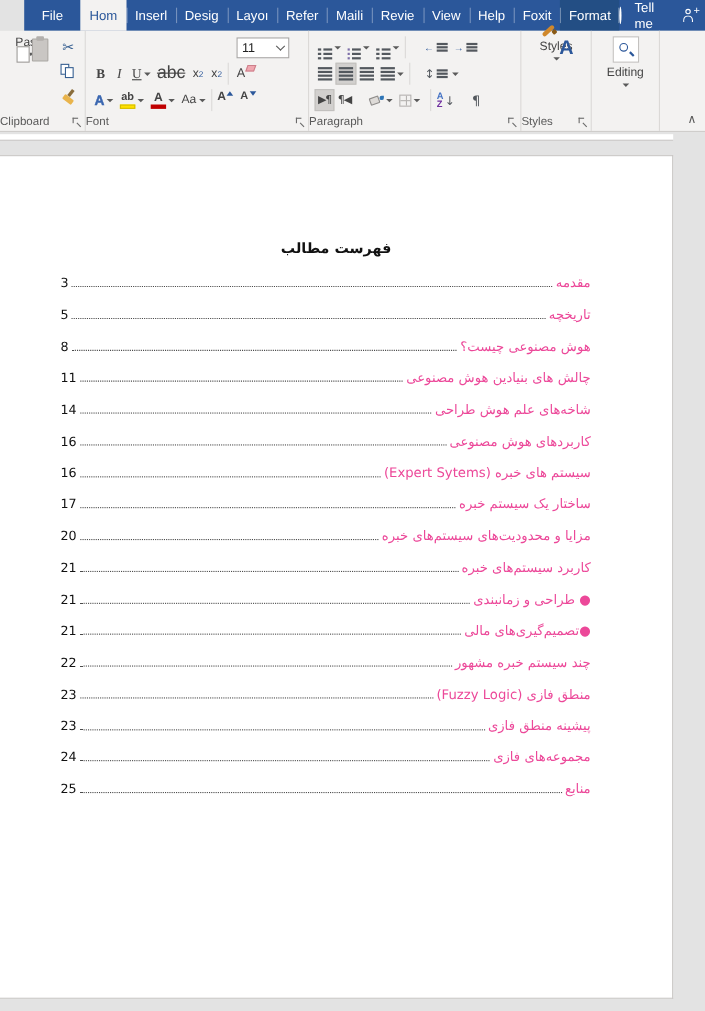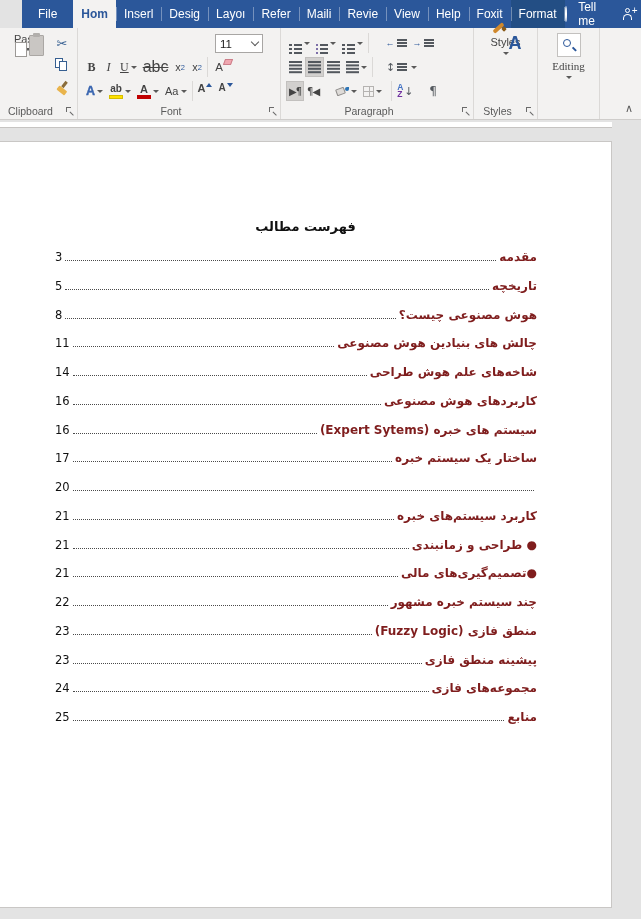--- a/index.html
+++ b/index.html
@@ -6,40 +6,40 @@
   html,body { width:641px; height:919px; }
   body { font-family:"Liberation Sans",sans-serif; background:#e3e3e3; }
   .app { position:relative; width:641px; height:919px; overflow:hidden; background:#e3e3e3; }
 
   
   .tabbar { position:absolute; top:0; left:0; right:0; height:28px; background:#2b579a;
             display:flex; align-items:stretch; color:#fff; font-size:12px;margin-left:22px; }
   .tab { position:relative; display:flex; align-items:center; padding:0 8px; white-space:nowrap; cursor:default; }
   .tab-file { padding:0 16px; }
   .tab:not(.active):not(.tab-file)::before { content:""; position:absolute; left:0; top:7px; bottom:7px; width:1px; background:rgba(255,255,255,.35); }
-  .tab.active { background:#f3f2f1; color:#2b579a; font-weight:bold; }
+  .tab.active { background:#f3f2f1; color:#2b579a; font-weight:normal; }
   .tab.accent { background:#234e84; }
   .tab.accent::after { content:""; position:absolute; right:0; top:7px; bottom:7px; width:1px; background:rgba(255,255,255,.35); }
   .tabbar-right { margin-left:auto; display:flex; align-items:center; gap:20px; padding-right:14px; }
   .tellme, .share { display:flex; align-items:center; gap:7px; }
   .bulb { position:relative; width:11px; height:14px; }
   .bulb .globe { width:10px; height:10px; border:1.4px solid #fff; border-radius:50%; }
   .bulb .base { width:4px; height:2.6px; background:#fff; margin:1px auto 0; }
   .person { position:relative; width:17px; height:13px; }
   .person .head { position:absolute; left:4px; top:0; width:5px; height:5px; border:1.3px solid #fff; border-radius:50%; }
   .person .torso { position:absolute; left:2px; top:6.5px; width:9px; height:6px; border:1.3px solid #fff; border-bottom:none; border-radius:5px 5px 0 0; }
   .person .plus { position:absolute; right:0; top:-3px; font-size:10px; color:#fff; }
 
   
   .ribbon { position:absolute; top:28px; left:0; right:0; height:92px; background:#f3f2f1;
             border-bottom:1px solid #cfcdcb; display:flex; font-size:11px; color:#444; }
   .rgroup { position:relative; height:100%; border-right:1px solid #dbd9d7; flex:none; }
   .g-clipboard { width:78px; } .g-font { width:203px; } .g-paragraph { width:193px; }
-  .g-styles { width:64px; } .g-editing { width:62px;font-family:Liberation Serif, serif; } .g-fill { flex:1; border-right:none; }
-  .glabel { position:absolute; bottom:2px; left:0; right:16px; text-align:center; font-size:10.5px; color:#5a5a5a; }
+  .g-styles { width:64px; } .g-editing { width:62px; } .g-fill { flex:1; border-right:none; }
+  .glabel { position:absolute; bottom:2px; left:0; right:16px; text-align:left; font-size:10.5px; color:#5a5a5a; }
   .launcher { position:absolute; right:3px; bottom:4px; width:8px; height:8px; }
   .launcher .l1 { position:absolute; left:0; top:0; width:5px; height:5px; border-left:1px solid #6a6a6a; border-top:1px solid #6a6a6a; }
   .launcher .l2 { position:absolute; right:0; bottom:1px; width:5px; height:1.4px; background:#6a6a6a; transform:rotate(45deg); }
   .collapse { position:absolute; right:8px; bottom:4px; font-size:11px; color:#5a5a5a; }
 
   .tbtn { display:flex; align-items:center; justify-content:center; min-width:17px; height:20px; padding:0 2px; border:1px solid transparent; }
   .tbtn.on { background:#d2d0ce; border-color:#c2c0be; }
   .caret { width:0; height:0; border-left:3px solid transparent; border-right:3px solid transparent; border-top:3.5px solid #5a5a5a; margin-left:2px; }
   .vdiv { width:1px; height:20px; background:#dbd9d7; margin:0 2px; }
 
@@ -122,21 +122,21 @@
   .mag .mh { position:absolute; left:10px; top:10px; width:4.5px; height:1.8px; background:#2b579a; transform:rotate(45deg); }
 
   
   .prevpage { position:absolute; top:122px; left:0; width:612px; height:6px; background:#fff; border-bottom:1px solid #c6c4c2; }
   .page { position:absolute; top:141px; left:0; width:612px; height:767px; background:#fff;
           border:1px solid #c9c7c5; border-left:none; }
   .doc-title { position:absolute; top:77px; left:0; right:0; text-align:center;
                font-family:"DejaVu Sans",sans-serif; font-size:13px; font-weight:bold; color:#111; }
   .toc { position:absolute; top:106px; left:55px; right:74px; }
   .toc-row { display:flex; direction:rtl; align-items:flex-end; height:16px; margin-bottom:12.75px; }
-  .toc-title { font-family:"DejaVu Sans",sans-serif; font-size:12px; font-weight:bold; color:#7f1d1d; white-space:nowrap; }
+  .toc-title { font-family:"DejaVu Sans",sans-serif; font-size:12px; font-weight:normal; color:#ec4899; white-space:nowrap; }
   .toc-leader { flex:1; border-bottom:1.6px dotted #4a4a4a; margin:0 3px 3px 3px; min-width:8px; }
   .toc-num { direction:ltr; font-size:11.5px; color:#111; font-family:"DejaVu Sans",sans-serif; }
 </style>
 </head>
 <body>
 
 <div class="app">
 
   <div class="tabbar">
     <div class="tab tab-file">File</div>
@@ -435,20 +435,21 @@
           <span class="toc-title">سیستم های خبره  (Expert Sytems)</span>
           <span class="toc-leader"></span>
           <span class="toc-num">16</span>
         </div>
         <div class="toc-row">
           <span class="toc-title">ساختار یک سیستم خبره</span>
           <span class="toc-leader"></span>
           <span class="toc-num">17</span>
         </div>
         <div class="toc-row">
+          <span class="toc-title">مزایا و محدودیت‌های سیستم‌های خبره</span>
           <span class="toc-leader"></span>
           <span class="toc-num">20</span>
         </div>
         <div class="toc-row">
           <span class="toc-title">کاربرد سیستم‌های خبره</span>
           <span class="toc-leader"></span>
           <span class="toc-num">21</span>
         </div>
         <div class="toc-row">
           <span class="toc-title">● طراحی و زمانبندی</span>

